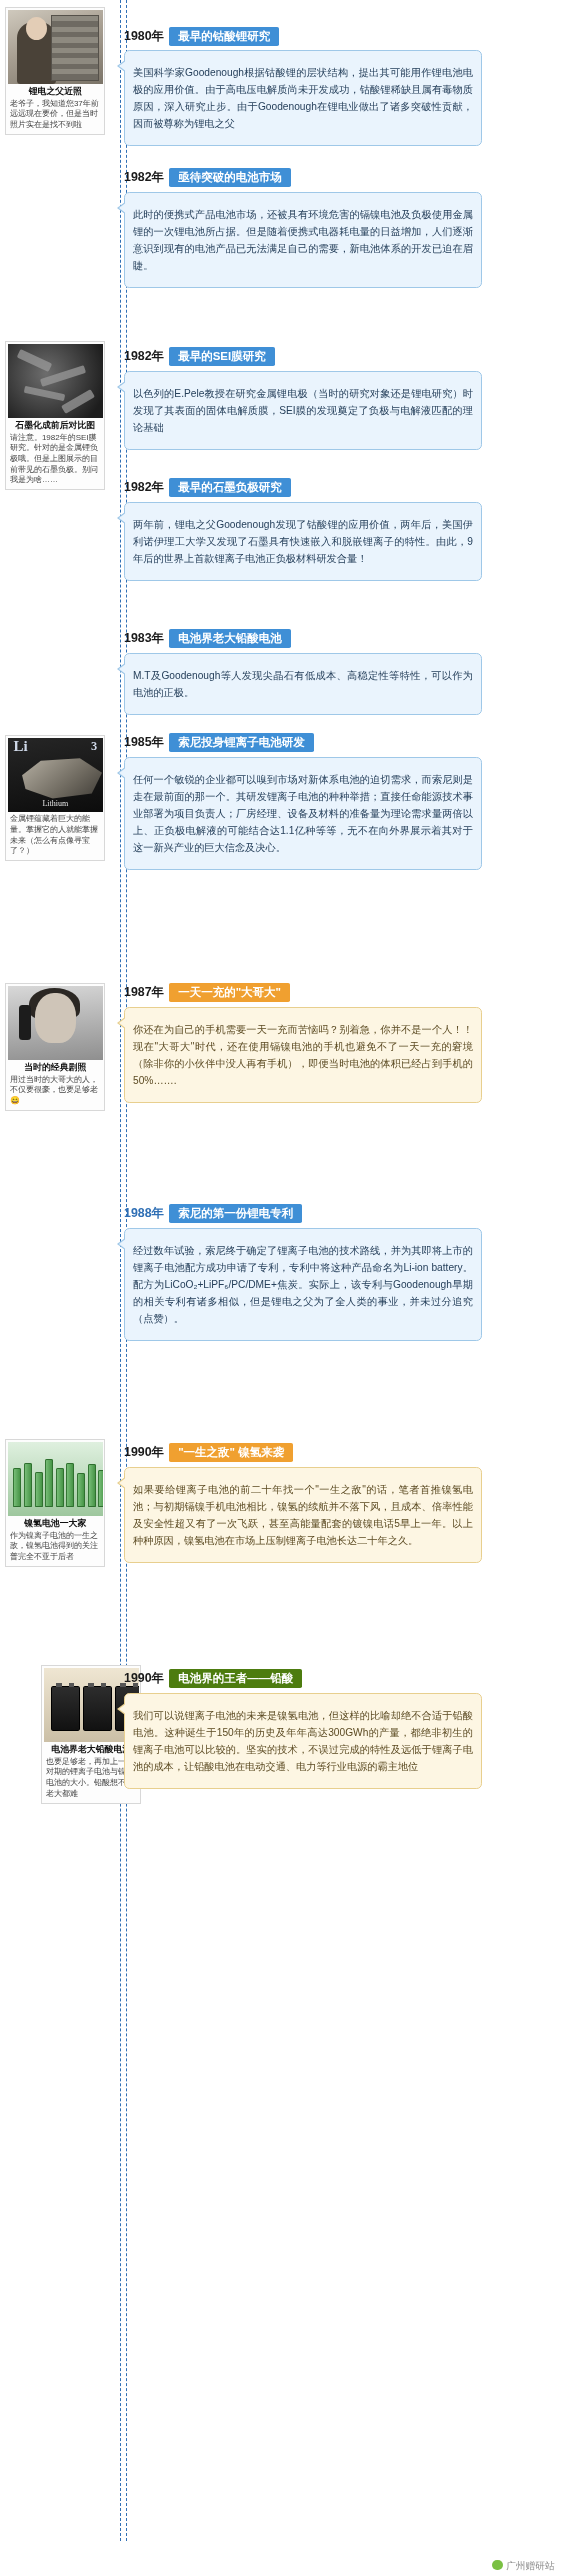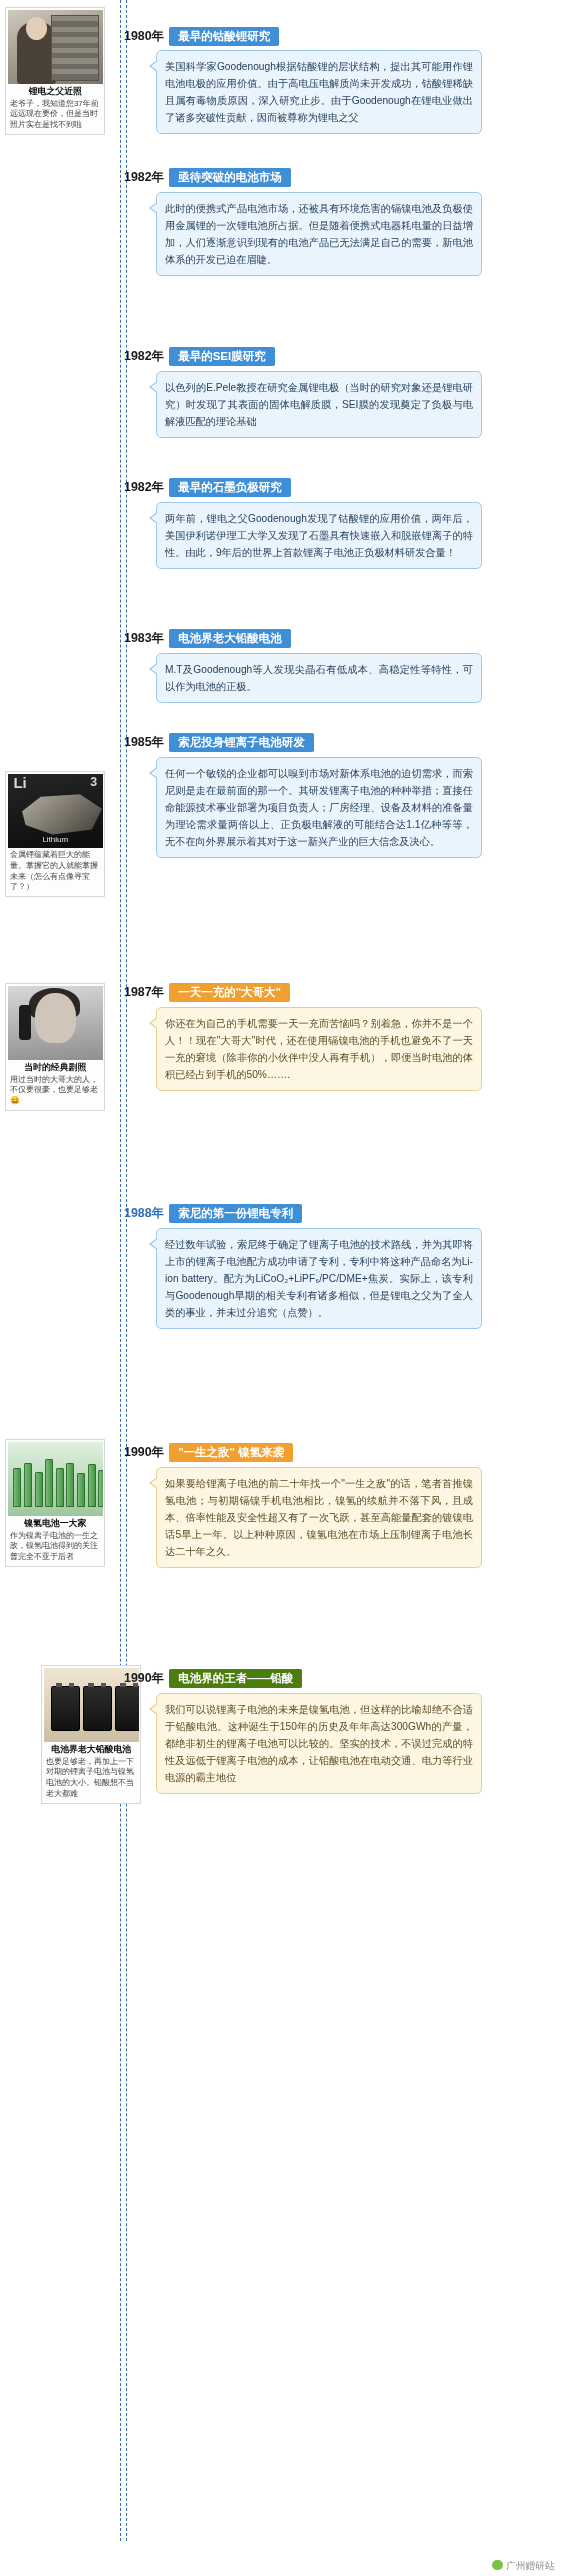--- a/index.html
+++ b/index.html
@@ -94,27 +94,26 @@
     border-radius: 1.8px;
     white-space: nowrap;
   }
   .title-pill.orange { background: #f0a030; }
   .title-pill.red { background: #4d7c0f; }
   .bubble {
     margin-top: 4.4px;
     background: #eaf4fd;
     border: 0.9px solid #9fc8e8;
     border-radius: 5.3px;
-    padding: 7px 8px;
+    padding: 13px 8px;
     font-size: 10.2px;
     line-height: 17px;
     color: #27415c;
     text-align: justify;
     position: relative;
-    margin-left: 32px;
   }
   .bubble.yellow {
     background: #fdf6e3;
     border-color: #e8cf8e;
     color: #5b4a22;
   }
   .bubble:before {
     content: "";
     position: absolute;
     left: -8px;
@@ -282,20 +281,30 @@
   </div>
 
   <div class="event" style="top:168px;">
     <div class="event-head">
       <span class="year">1982年</span>
       <span class="title-pill">亟待突破的电池市场</span>
     </div>
     <div class="bubble">此时的便携式产品电池市场，还被具有环境危害的镉镍电池及负极使用金属锂的一次锂电池所占据。但是随着便携式电器耗电量的日益增加，人们逐渐意识到现有的电池产品已无法满足自己的需要，新电池体系的开发已迫在眉睫。</div>
   </div>
 
+  <div class="photo-card" style="top:341px;">
+    <div class="photo-frame img-sem">
+      <div class="flake" style="left:8.9px;top:12.4px;width:35px;height:8.9px;"></div>
+      <div class="flake" style="left:32px;top:28px;width:46px;height:8px;transform:rotate(-18deg);"></div>
+      <div class="flake" style="left:16px;top:46px;width:41px;height:7px;transform:rotate(12deg);"></div>
+      <div class="flake" style="left:53px;top:53px;width:34px;height:8.9px;transform:rotate(-30deg);"></div>
+    </div>
+    <div class="photo-caption">石墨化成前后对比图</div>
+    <div class="photo-text">请注意。1982年的SEI膜研究。针对的是金属锂负极哦。但是上图展示的目前带见的石墨负极。别问我是为啥……</div>
+  </div>
   <div class="event" style="top:347px;">
     <div class="event-head">
       <span class="year">1982年</span>
       <span class="title-pill">最早的SEI膜研究</span>
     </div>
     <div class="bubble">以色列的E.Pele教授在研究金属锂电极（当时的研究对象还是锂电研究）时发现了其表面的固体电解质膜，SEI膜的发现奠定了负极与电解液匹配的理论基础</div>
   </div>
 
   <div class="event" style="top:478px;">
     <div class="event-head">
@@ -306,21 +315,21 @@
   </div>
 
   <div class="event" style="top:629px;">
     <div class="event-head">
       <span class="year">1983年</span>
       <span class="title-pill">电池界老大铅酸电池</span>
     </div>
     <div class="bubble">M.T及Goodenough等人发现尖晶石有低成本、高稳定性等特性，可以作为电池的正极。</div>
   </div>
 
-  <div class="photo-card" style="top:771px;">
+  <div class="photo-card" style="top:735px;font-family:Liberation Serif, serif;">
     <div class="photo-frame img-rock">
       <div class="sym">Li</div>
       <div class="num">3</div>
       <div class="chunk"></div>
       <div class="name">Lithium</div>
     </div>
     <div class="photo-text" style="padding-top:2.7px;">金属锂蕴藏着巨大的能量。掌握它的人就能掌握未来（怎么有点像寻宝了？）</div>
   </div>
   <div class="event" style="top:733px;">
     <div class="event-head">

